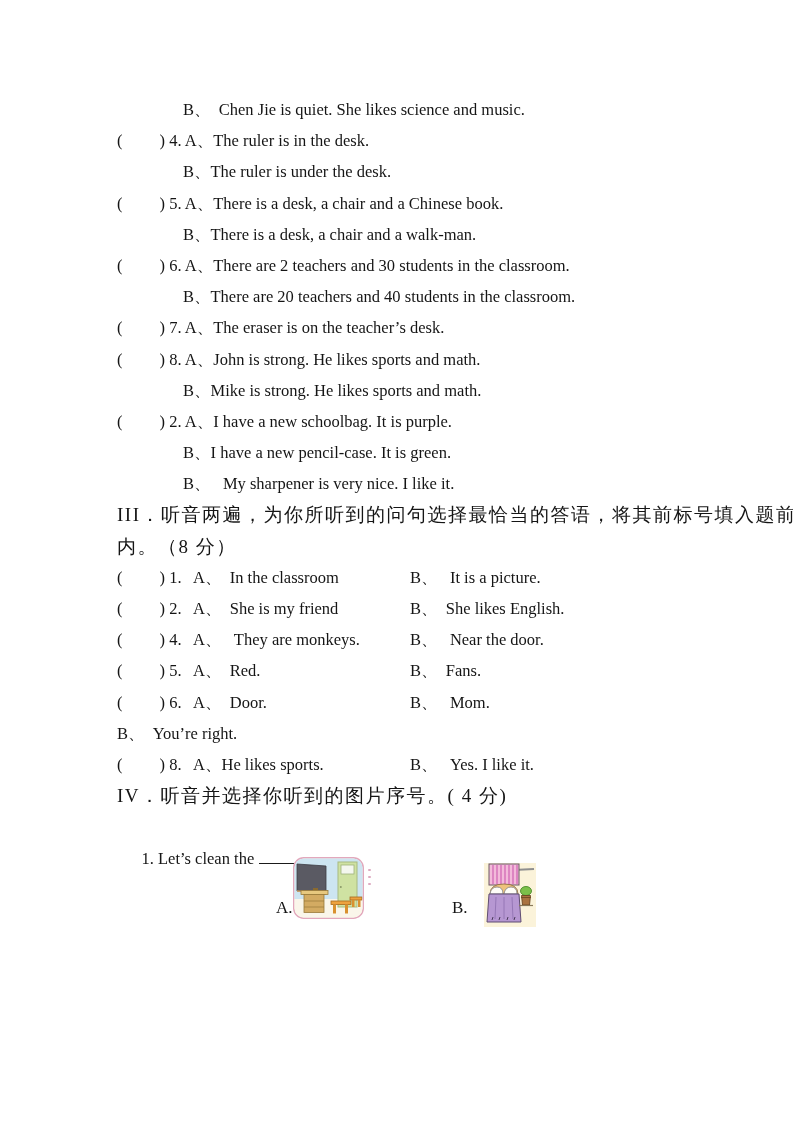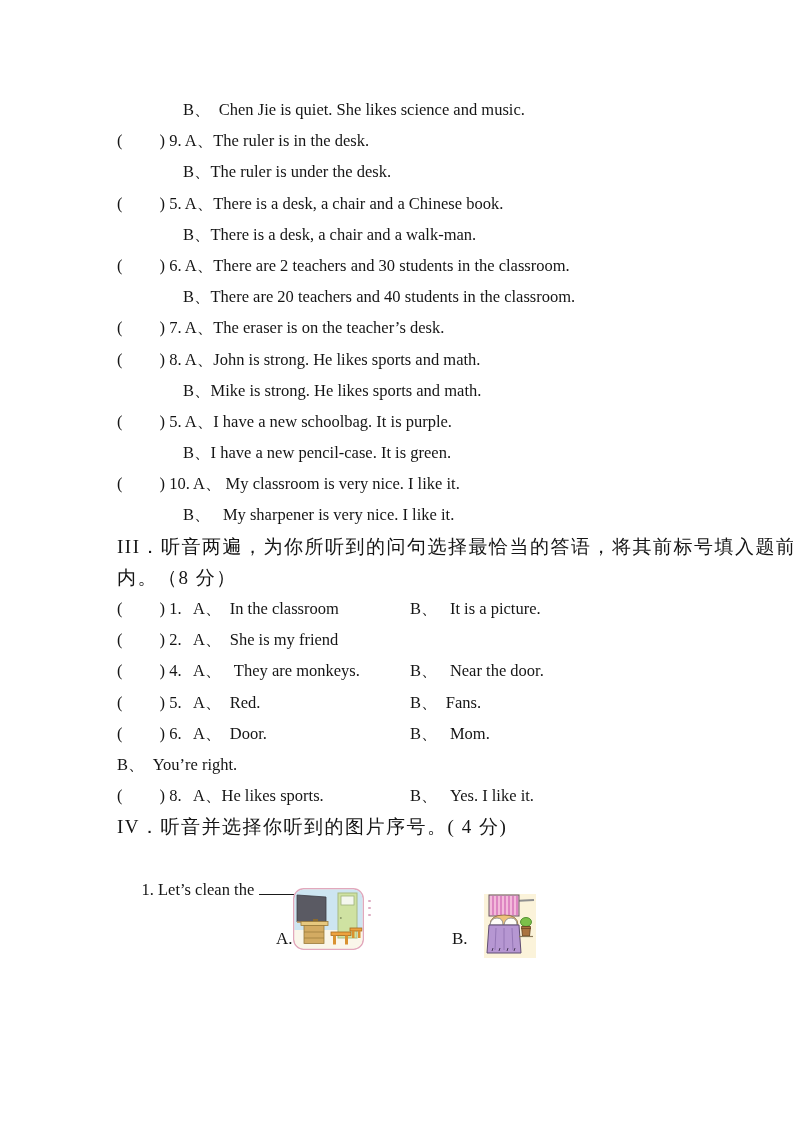--- a/index.html
+++ b/index.html
@@ -20,49 +20,49 @@
   .dotcol { position:absolute; }
   .dot { width:2.5px; height:2.5px; border-radius:50%; background:#dcaac0; margin-bottom:4.5px; }
 </style>
 </head>
 <body>
 
 <div class="page">
 
   <div class="ln ind">B、  Chen Jie is quiet. She likes science and music.</div>
 
-  <div class="ln">(         ) 9. A、The ruler is in the desk.</div>
+  <div class="ln">(         ) 4. A、The ruler is in the desk.</div>
   <div class="ln ind">B、The ruler is under the desk.</div>
 
   <div class="ln">(         ) 5. A、There is a desk, a chair and a Chinese book.</div>
   <div class="ln ind">B、There is a desk, a chair and a walk-man.</div>
 
   <div class="ln">(         ) 6. A、There are 2 teachers and 30 students in the classroom.</div>
   <div class="ln ind">B、There are 20 teachers and 40 students in the classroom.</div>
 
   <div class="ln">(         ) 7. A、The eraser is on the teacher’s desk.</div>
 
   <div class="ln">(         ) 8. A、John is strong. He likes sports and math.</div>
   <div class="ln ind">B、Mike is strong. He likes sports and math.</div>
 
-  <div class="ln">(         ) 5. A、I have a new schoolbag. It is purple.</div>
+  <div class="ln">(         ) 2. A、I have a new schoolbag. It is purple.</div>
   <div class="ln ind">B、I have a new pencil-case. It is green.</div>
 
-  <div class="ln">(         ) 10. A、 My classroom is very nice. I like it.</div>
   <div class="ln ind">B、   My sharpener is very nice. I like it.</div>
 
   <div class="ln cjk">III．听音两遍，为你所听到的问句选择最恰当的答语，将其前标号填入题前括号</div>
   <div class="ln cjk">内。（8 分）</div>
 
   <div class="ln row">
     <span class="colA">(         ) 1.   A、  In the classroom</span>
     <span class="colB">B、   It is a picture.</span>
   </div>
   <div class="ln row">
     <span class="colA">(         ) 2.   A、  She is my friend</span>
+    <span class="colB">B、  She likes English.</span>
   </div>
   <div class="ln row">
     <span class="colA">(         ) 4.   A、   They are monkeys.</span>
     <span class="colB">B、   Near the door.</span>
   </div>
   <div class="ln row">
     <span class="colA">(         ) 5.   A、  Red.</span>
     <span class="colB">B、  Fans.</span>
   </div>
   <div class="ln row">

